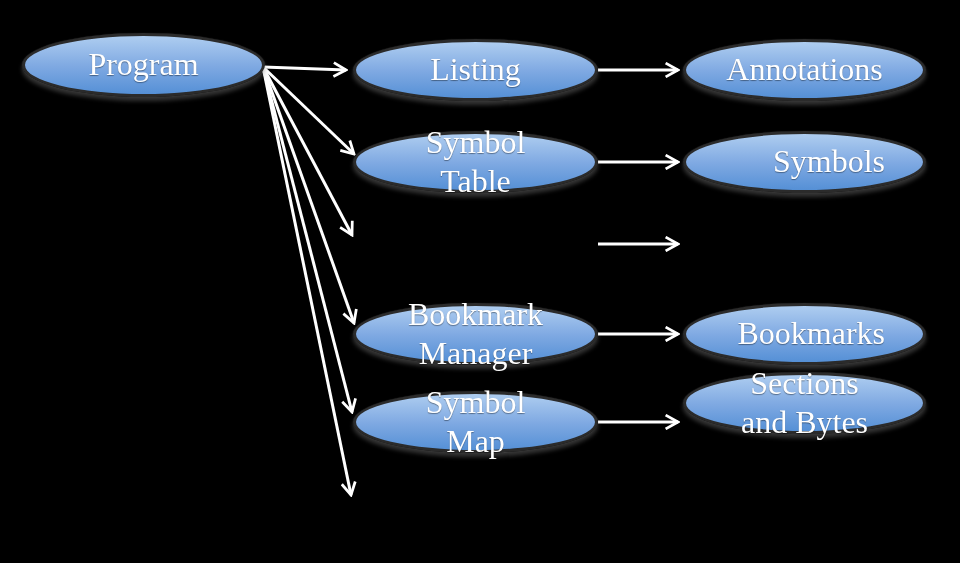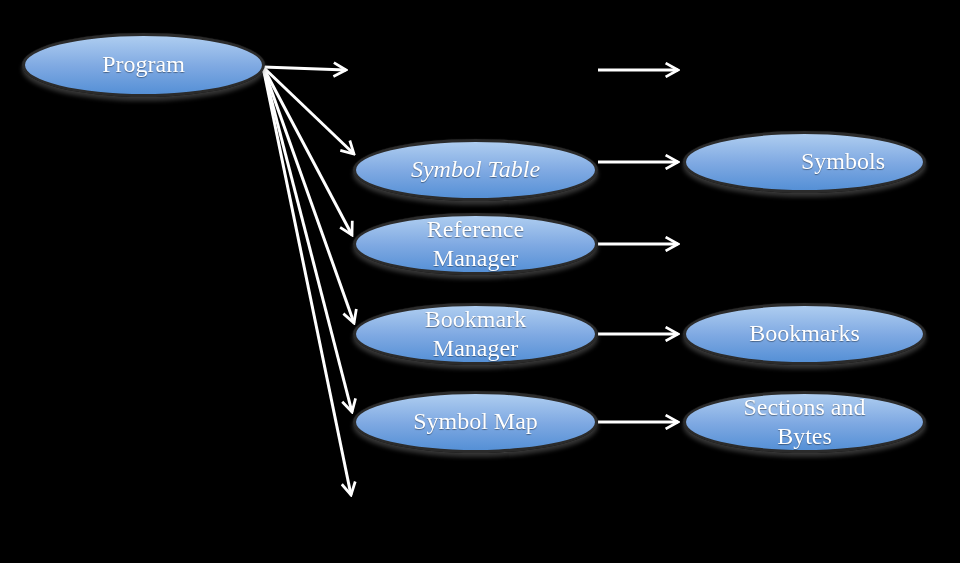--- a/index.html
+++ b/index.html
@@ -44,39 +44,39 @@
     position: absolute;
     box-sizing: border-box;
     border-radius: 50%;
     border: 3px solid var(--node-border);
     background: linear-gradient(180deg, var(--node-fill-top) 0%, var(--node-fill-mid) 52%, var(--node-fill-bottom) 100%);
     color: var(--node-text);
     display: flex;
     align-items: center;
     justify-content: center;
     text-align: center;
-    font-size: 24px;
+    font-size: 32px;
     line-height: 1.22;
     padding: 0 38px;
     box-shadow: 0 4px 4px rgba(130,130,130,0.40), 0 0 1px rgba(120,120,120,0.5);
     text-shadow: 0 1px 1px rgba(0,0,0,0.40);
   }
   
   #n-program           { left: 22px;  top: 33px;  width: 243px; height: 64px; }
   #n-listing           { left: 353px; top: 39px;  width: 245px; height: 62px; }
-  #n-symbol-table      { left: 353px; top: 139px; width: 245px; height: 62px; font-style: italic; }
+  #n-symbol-table      { left: 353px; top: 131px; width: 245px; height: 62px; }
   #n-reference-manager { left: 353px; top: 213px; width: 245px; height: 62px; }
   #n-bookmark-manager  { left: 353px; top: 303px; width: 245px; height: 62px; }
   #n-memory-map        { left: 353px; top: 391px; width: 245px; height: 62px; }
   #n-language          { left: 353px; top: 474px; width: 245px; height: 62px; }
   #n-annotations       { left: 683px; top: 39px;  width: 243px; height: 62px; }
   #n-symbols           { left: 683px; top: 131px; width: 243px; height: 62px; justify-content: flex-end; }
   #n-references        { left: 683px; top: 213px; width: 243px; height: 62px; }
-  #n-bookmarks         { left: 683px; top: 303px; width: 243px; height: 62px; }
-  #n-sections-bytes    { left: 683px; top: 391px; width: 243px; height: 62px; }
+  #n-bookmarks         { left: 683px; top: 303px; width: 243px; height: 62px; justify-content: flex-end; }
+  #n-sections-bytes    { left: 683px; top: 372px; width: 243px; height: 62px; }
 </style>
 </head>
 <body>
 
 <div class="canvas">
 
   <svg class="edges" viewBox="0 0 960 563" xmlns="http://www.w3.org/2000/svg">
     <defs>
       <marker id="ah" viewBox="0 0 12 12" refX="10.5" refY="6" markerWidth="5.5" markerHeight="5.5" markerUnits="strokeWidth" orient="auto">
         <path d="M1.5,1 L10.5,6 L1.5,11"></path>
@@ -92,33 +92,36 @@
     <line class="edge" x1="598" y1="162" x2="678" y2="162" marker-end="url(#ah)"></line>
     <line class="edge" x1="598" y1="244" x2="678" y2="244" marker-end="url(#ah)"></line>
     <line class="edge" x1="598" y1="334" x2="678" y2="334" marker-end="url(#ah)"></line>
     <line class="edge" x1="598" y1="422" x2="678" y2="422" marker-end="url(#ah)"></line>
   </svg>
 
   <div class="node" id="n-program">
     <span>Program</span>
   </div>
 
+  <div class="node" id="n-listing">
+    <span>Listing</span>
+  </div>
   <div class="node" id="n-symbol-table">
     <span>Symbol Table</span>
-  </div>
-  <div class="node" id="n-reference-manager">
-    <span>Reference Manager</span>
   </div>
   <div class="node" id="n-bookmark-manager">
     <span>Bookmark Manager</span>
   </div>
   <div class="node" id="n-memory-map">
     <span>Symbol Map</span>
   </div>
 
+  <div class="node" id="n-annotations">
+    <span>Annotations</span>
+  </div>
   <div class="node" id="n-symbols">
     <span>Symbols</span>
   </div>
   <div class="node" id="n-bookmarks">
     <span>Bookmarks</span>
   </div>
   <div class="node" id="n-sections-bytes">
     <span>Sections and Bytes</span>
   </div>
 

